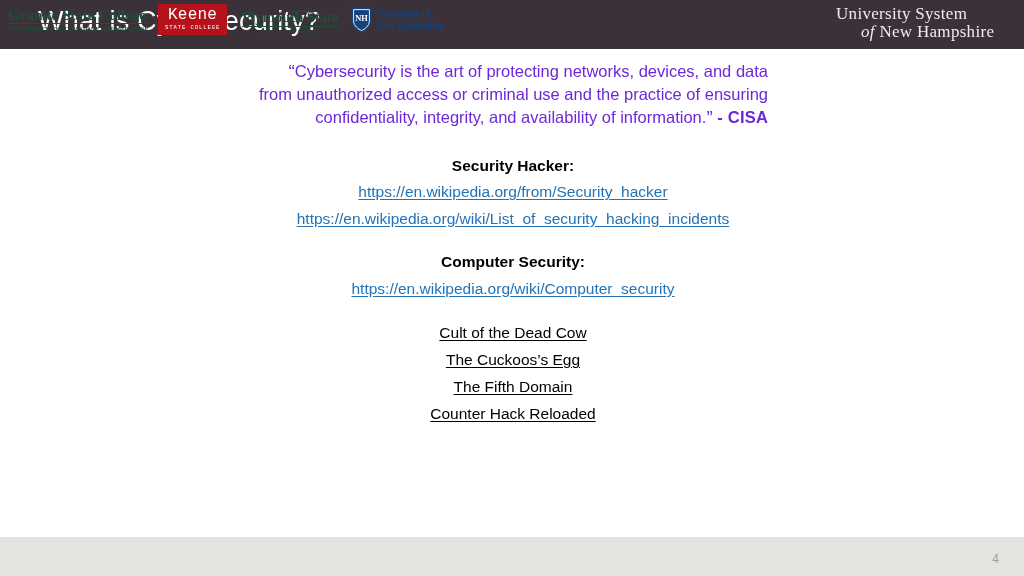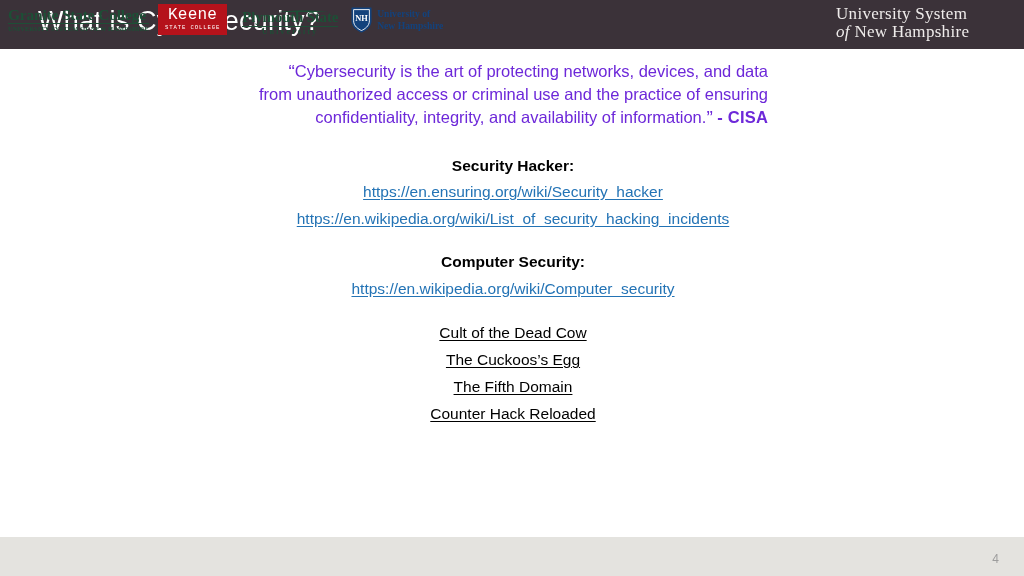--- a/index.html
+++ b/index.html
@@ -46,20 +46,21 @@
   }
   .usnh-logo .line1 {
     font-size: 17px;
     letter-spacing: 0.3px;
     display: block;
   }
   .usnh-logo .line2 {
     font-size: 17px;
     letter-spacing: 0.3px;
     display: block;
+    margin-left: 25px;
   }
   .usnh-logo .ital {
     font-style: italic;
   }
 
   
   .content {
     position: absolute;
     left: 258px;
     top: 60px;
@@ -259,21 +260,21 @@
 <div class="content">
 
   <div class="quote-block">
     <span class="quote-mark">“</span><span>Cybersecurity is the art of protecting networks, devices, and data from unauthorized access or criminal use and the practice of ensuring confidentiality, integrity, and availability of information.</span><span class="quote-mark">”</span> <span class="attrib">- CISA</span>
   </div>
 
   <div class="spacer-md"></div>
 
   <div class="section">
     <div class="section-head">Security Hacker:</div>
-    <a class="link-line">https://en.ensuring.org/wiki/Security_hacker</a>
+    <a class="link-line">https://en.wikipedia.org/from/Security_hacker</a>
     <a class="link-line">https://en.wikipedia.org/wiki/List_of_security_hacking_incidents</a>
   </div>
 
   <div class="spacer-sm"></div>
 
   <div class="section">
     <div class="section-head">Computer Security:</div>
     <a class="link-line">https://en.wikipedia.org/wiki/Computer_security</a>
   </div>
 

